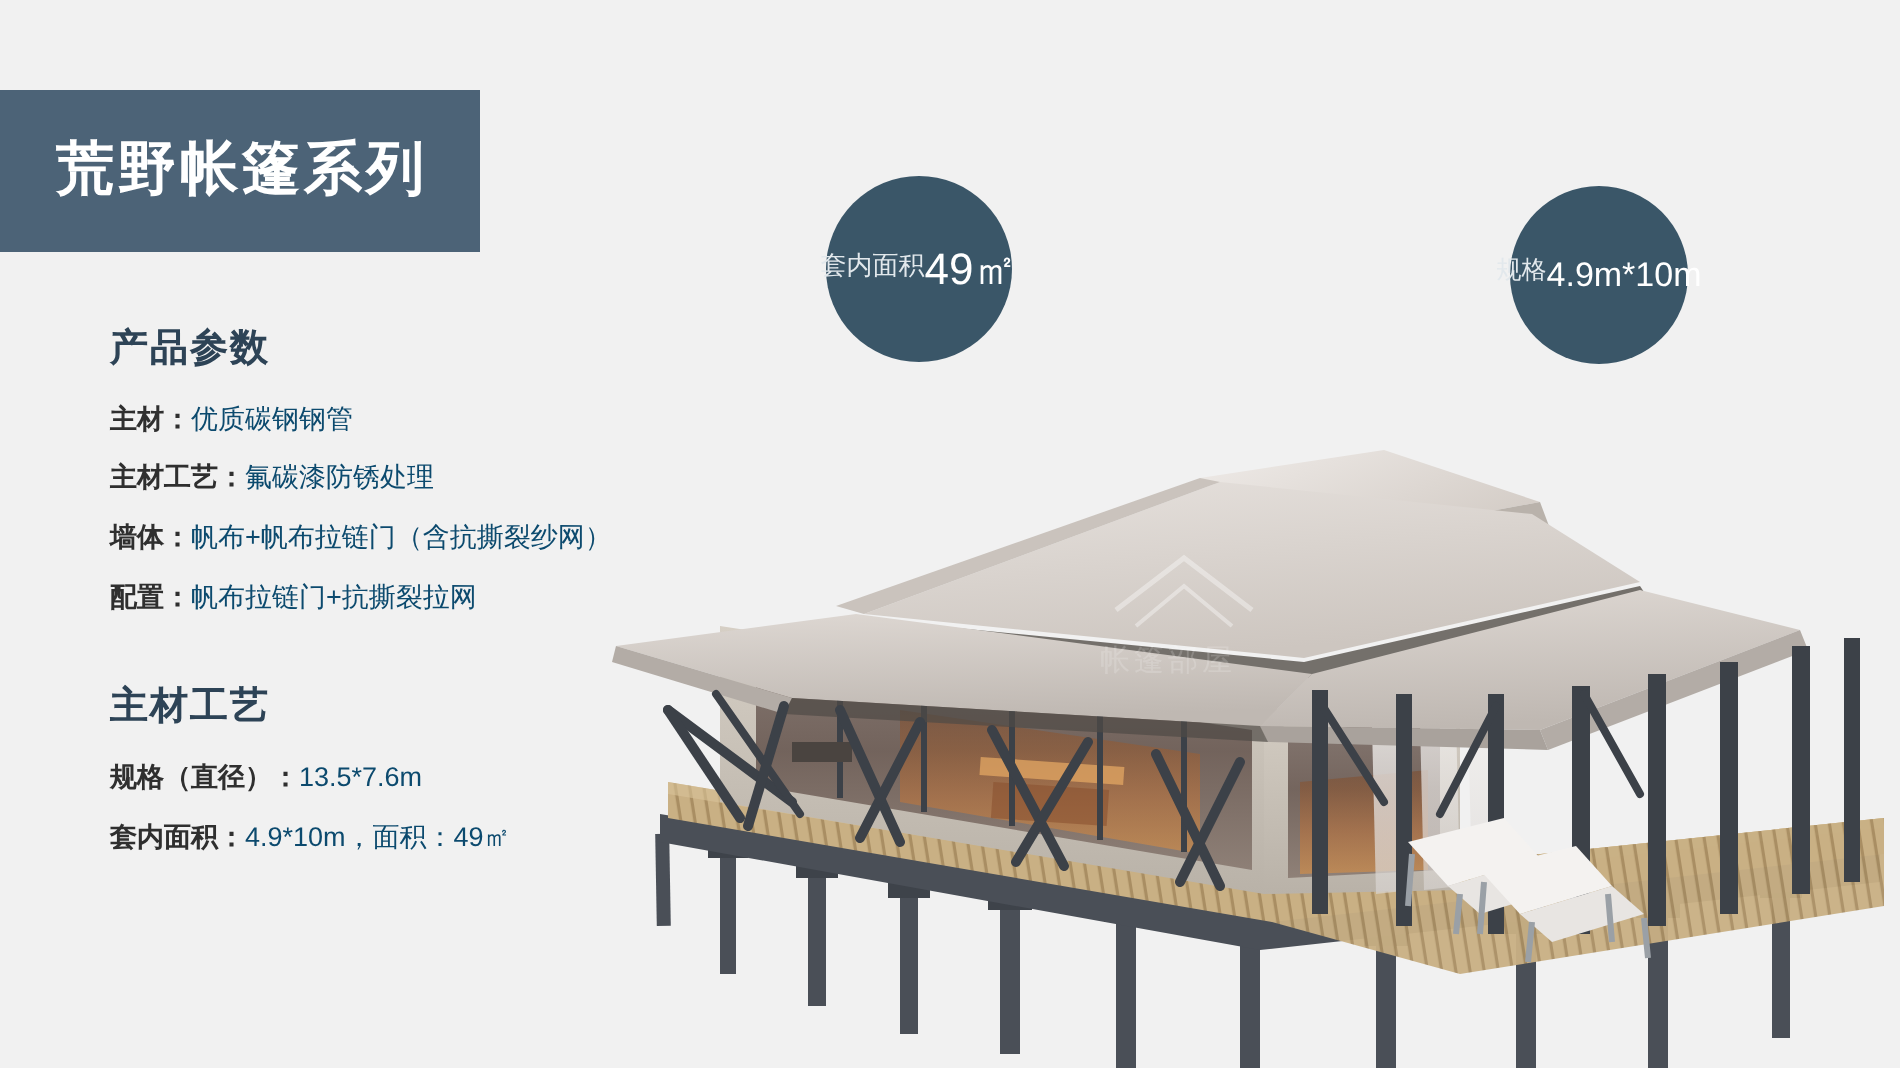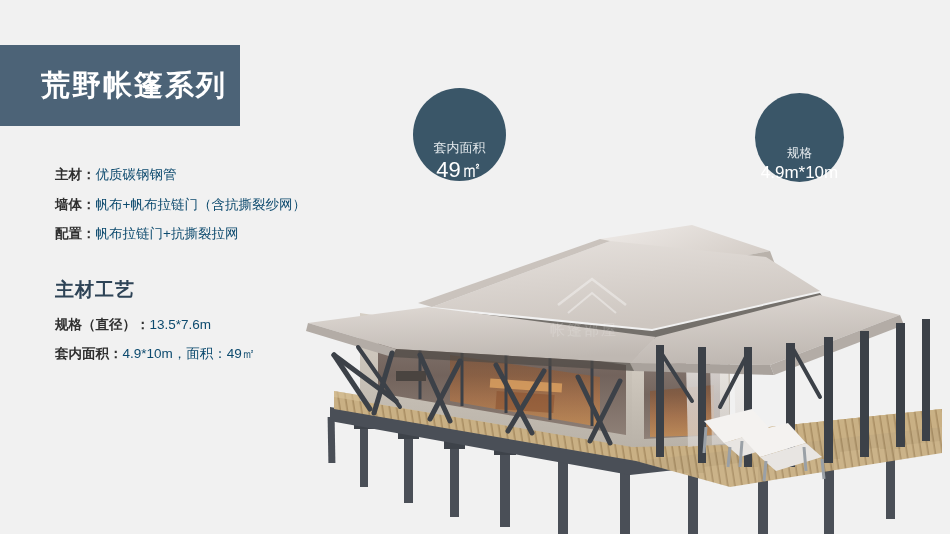--- a/index.html
+++ b/index.html
@@ -26,21 +26,20 @@
     position: absolute;
     left: 0;
     top: 45px;
     width: 240px;
     height: 81px;
     background: #4c6377;
     display: flex;
     align-items: center;
     box-sizing: border-box;
     padding-left: 28px;
-    justify-content: center;
   }
   .title-banner .title-text {
     color: #ffffff;
     font-size: 29px;
     font-weight: bold;
     letter-spacing: 2px;
     line-height: 1;
     white-space: nowrap;
   }
 
@@ -82,23 +81,23 @@
     height: 26px;
   }
 
   
   .stat-circle {
     position: absolute;
     border-radius: 50%;
     background: #3a5668;
     color: #ffffff;
     display: flex;
-    flex-direction: column;
+    flex-direction: row;
     align-items: center;
-    justify-content: flex-end;
+    justify-content: center;
     text-align: center;
     box-sizing: border-box;
   }
   .stat-circle .stat-label {
     font-size: 13px;
     line-height: 1.1;
     color: #e2e8ec;
     margin-bottom: 3px;
     white-space: nowrap;
   }
@@ -144,23 +143,27 @@
 <body>
 
 <div class="stage">
 
   <div class="title-banner">
     <span class="title-text">荒野帐篷系列</span>
   </div>
 
   <div class="spec-panel">
 
+    <h2 class="section-heading">产品参数</h2>
     <ul class="spec-list">
       <li class="spec-row">
         <span class="spec-label">主材：</span><span class="spec-value">优质碳钢钢管</span>
+      </li>
+      <li class="spec-row">
+        <span class="spec-label">主材工艺：</span><span class="spec-value">氟碳漆防锈处理</span>
       </li>
       <li class="spec-row">
         <span class="spec-label">墙体：</span><span class="spec-value">帆布+帆布拉链门（含抗撕裂纱网）</span>
       </li>
       <li class="spec-row">
         <span class="spec-label">配置：</span><span class="spec-value">帆布拉链门+抗撕裂拉网</span>
       </li>
     </ul>
 
     <div class="block-gap"></div>

